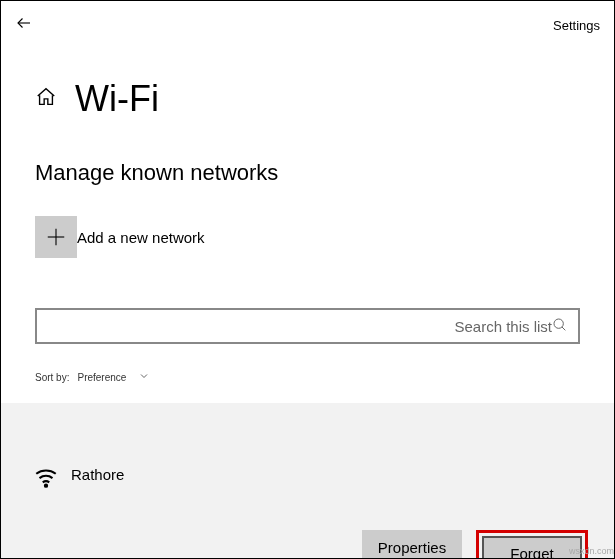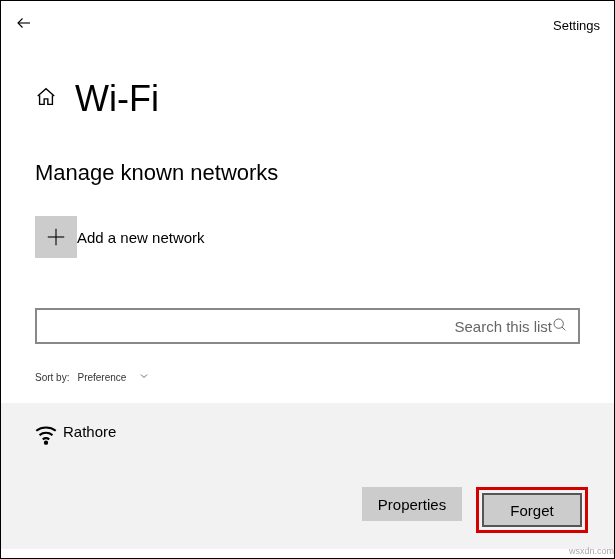--- a/index.html
+++ b/index.html
@@ -104,22 +104,23 @@
       font-size: 12px;
       margin-left: 4px;
     }
     .network-block {
       background: #f2f2f2;
       padding: 18px 26px 16px 26px;
     }
     .network-row {
       display: flex;
       align-items: flex-start;
-      gap: 4px;
+      gap: 12px;
       padding-left: 6px;
+      margin-top: 43px;
     }
     .wifi-icon svg {
       width: 26px;
       height: 26px;
     }
     .network-name {
       font-size: 15px;
       padding-top: 2px;
     }
     .button-row {

